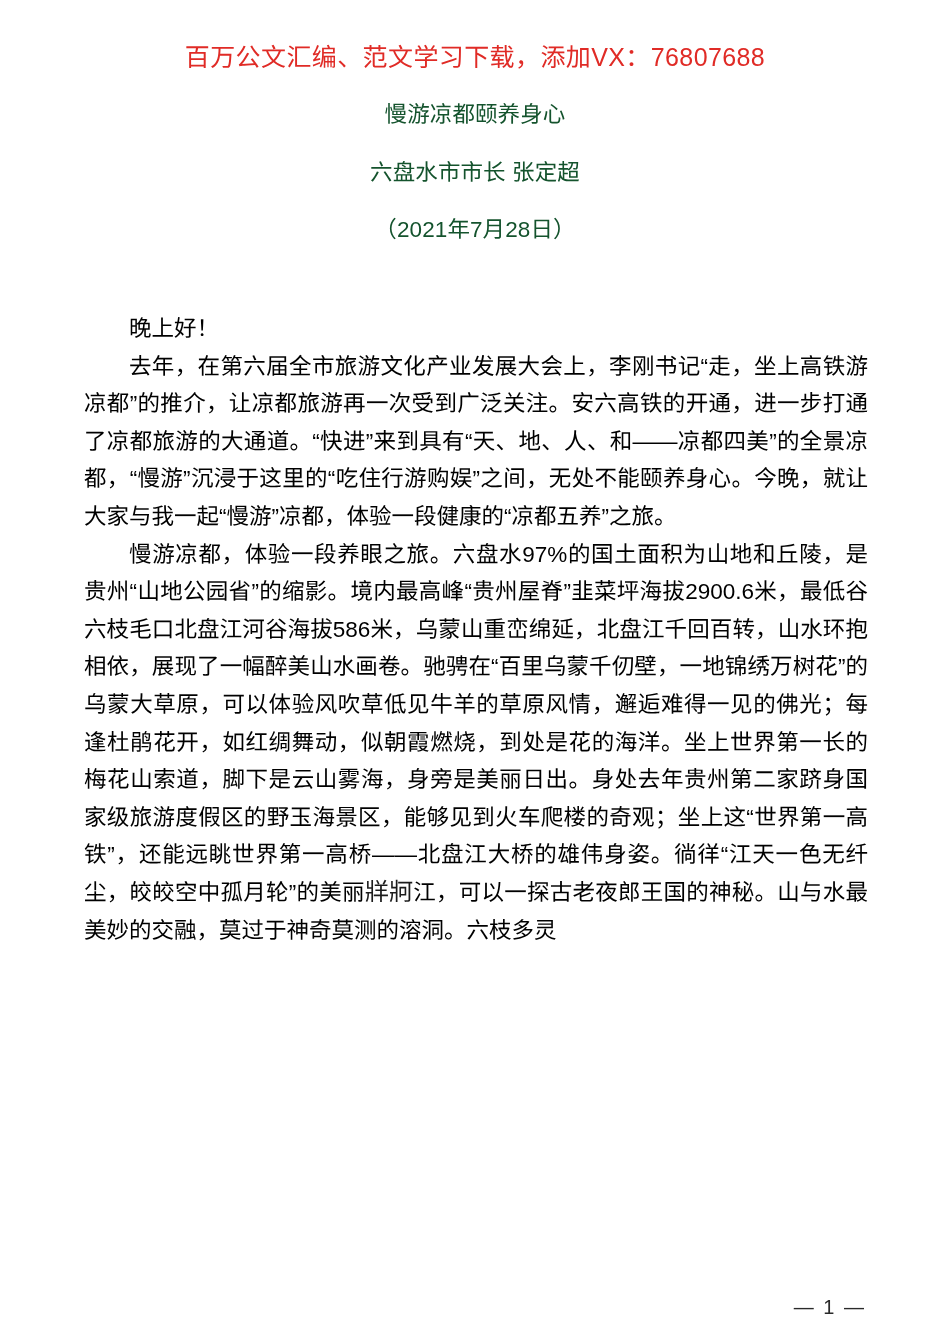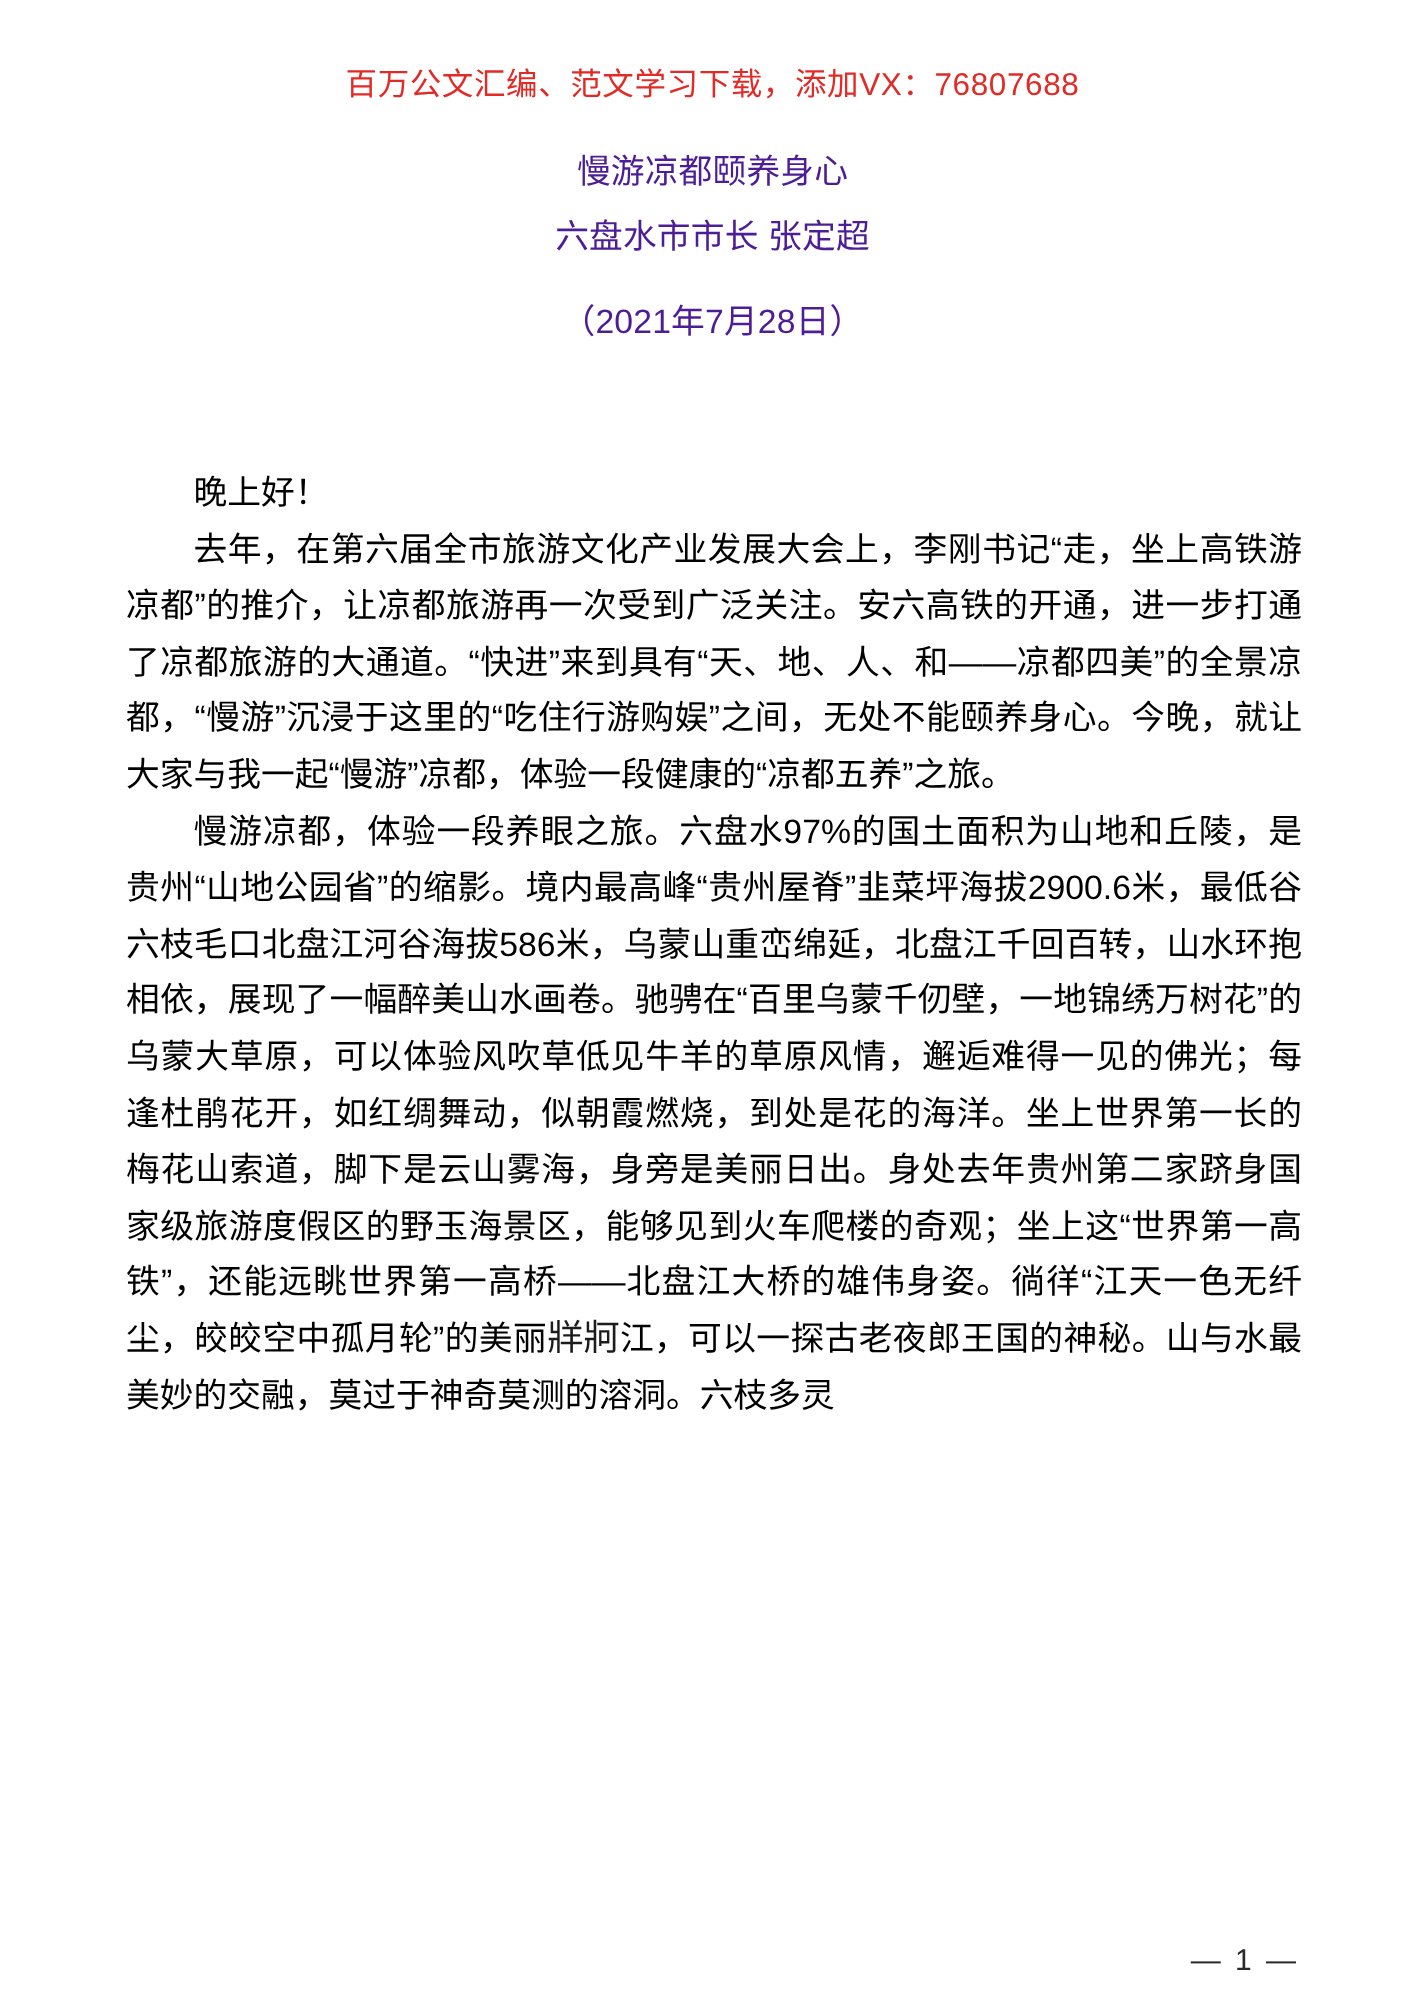--- a/index.html
+++ b/index.html
@@ -23,21 +23,21 @@
     box-sizing: border-box;
   }
 
   
   .promo-banner {
     position: absolute;
     top: 42px;
     left: 0;
     width: 950px;
     text-align: center;
-    font-size: 21px;
+    font-size: 25px;
     line-height: 30px;
     letter-spacing: 0.4px;
     color: #e02b26;
     font-family: "Liberation Sans", "DejaVu Sans", sans-serif;
     white-space: nowrap;
   }
 
   
   .title-block {
     position: absolute;
@@ -45,29 +45,29 @@
     left: 84px;
     width: 782px;
     text-align: center;
   }
   .doc-title-main,
   .doc-title-sub,
   .doc-byline,
   .doc-date {
     font-size: 22.5px;
     line-height: 37px;
-    color: #4c1d95;
+    color: #14532d;
     letter-spacing: 0.1px;
     font-family: "Liberation Sans", "DejaVu Sans", sans-serif;
   }
   .doc-title-sub {
     letter-spacing: -0.1px;
   }
   .doc-byline {
-    margin-top: 6px;
+    margin-top: 21px;
   }
   .doc-date {
     margin-top: 20px;
   }
 
   
   .body-block {
     position: absolute;
     top: 310px;
     left: 84px;

